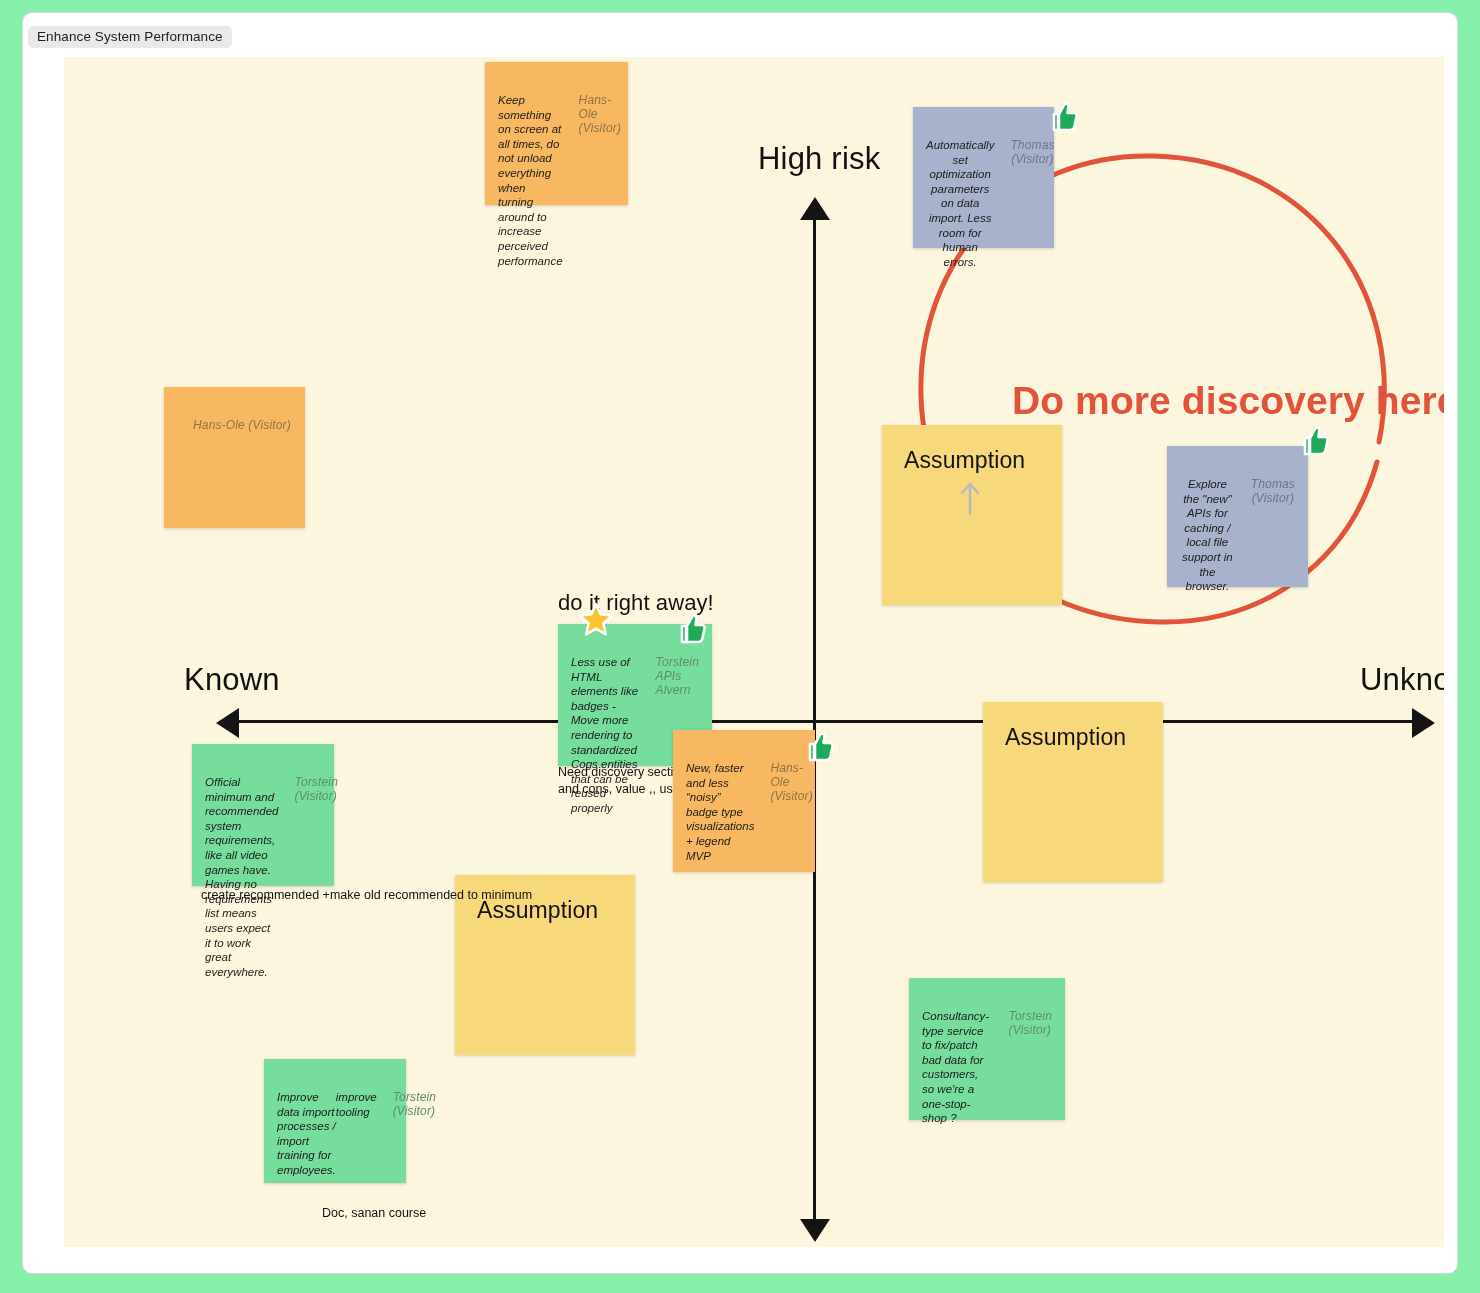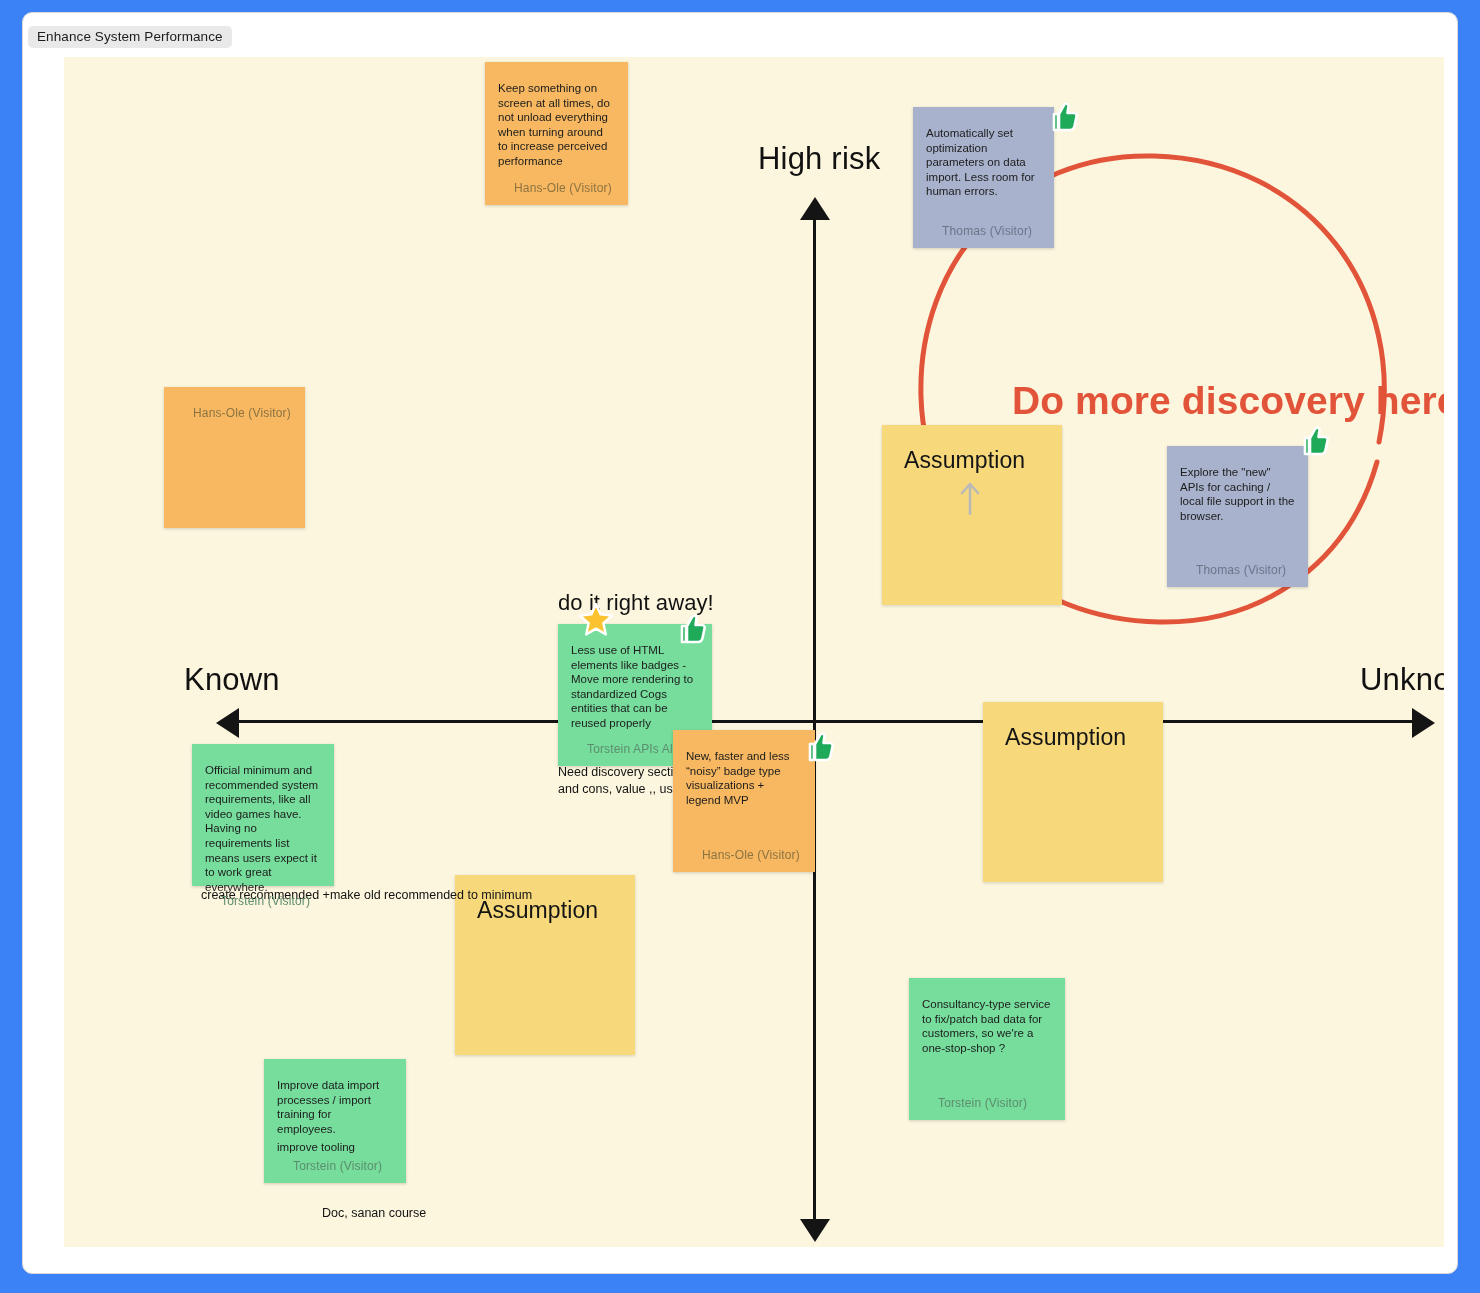--- a/index.html
+++ b/index.html
@@ -2,21 +2,21 @@
 <html><head>
 <meta charset="utf-8">
 <style>
   * { box-sizing: border-box; margin: 0; padding: 0; }
   html, body {
     width: 1480px; height: 1293px;
     background: #ffffff;
     font-family: "Liberation Sans", sans-serif;
     overflow: hidden;
   }
-  #root { position: relative; width: 1480px; height: 1293px; background:#3b82f6; }
+  #root { position: relative; width: 1480px; height: 1293px; background:#86efac; }
 
   
   .window-frame {
     position: absolute;
     left: 22px; top: 12px;
     width: 1436px; height: 1262px;
     border: 1px solid #d8d8d8;
     border-radius: 10px;
     background: #ffffff;
   }
@@ -101,24 +101,24 @@
     font-weight: bold;
     color: #e2543a;
     white-space: nowrap;
     letter-spacing: .1px;
   }
 
   
   .note {
     position: absolute;
     width: 140px; height: 140px;
-    padding: 19px 13px 10px 13px;
+    padding: 31px 13px 10px 13px;
     box-shadow: 0 1px 3px rgba(0,0,0,.18);
     display: flex;
-    flex-direction: column;
+    font-style: italic;
   }
   .note .body {
     font-size: 11.5px;
     line-height: 14.6px;
     color: #1c1c1c;
     flex: 1 1 auto;
     white-space: pre-line;
   }
   .note .extra {
     font-size: 11.5px;
@@ -129,21 +129,21 @@
   .note .author {
     font-size: 12px;
     color: #7e7a6c;
     letter-spacing: .15px;
     margin-left: 16px;
   }
   .note.orange { background: #f7b861; }
   .note.orange .author { color: #8d7342; }
   .note.green  { background: #76dd9c; }
   .note.green .author { color: #5d8d6e; }
-  .note.blue   { background: #a8b2cc; }
+  .note.blue   { background: #a8b2cc; text-align: center; }
   .note.blue .author { color: #6d7488; }
 
   
   .n-keep   { left: 421px; top: 5px;  width: 143px; height: 143px; }
   .n-auto   { left: 849px; top: 50px; width: 141px; height: 141px; }
   .n-reuse  { left: 100px; top: 330px; width: 141px; height: 141px; }
   .n-api    { left: 1103px; top: 389px; width: 141px; height: 141px; }
   .n-less   { left: 494px; top: 567px; width: 154px; height: 142px; }
   .n-new    { left: 609px; top: 673px; width: 142px; height: 142px; }
   .n-offic  { left: 128px; top: 687px; width: 142px; height: 142px; }

